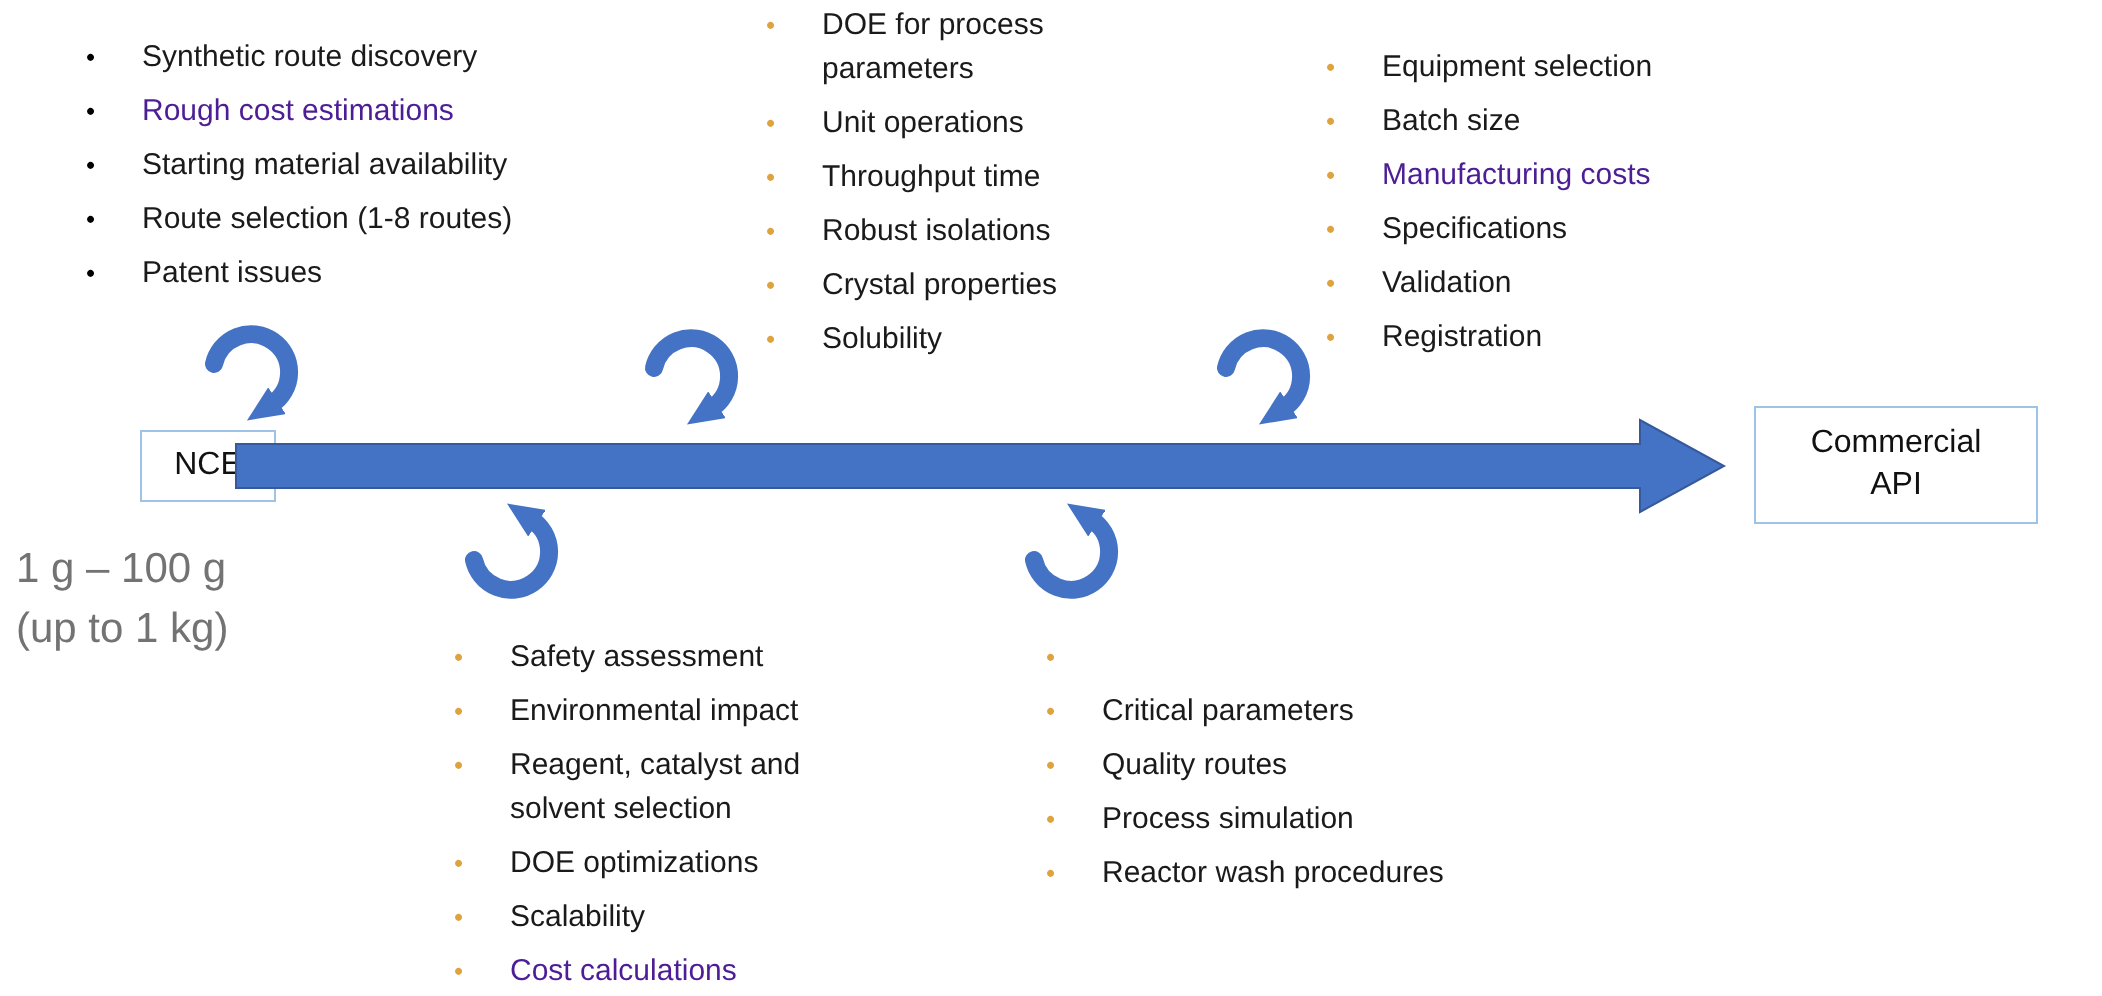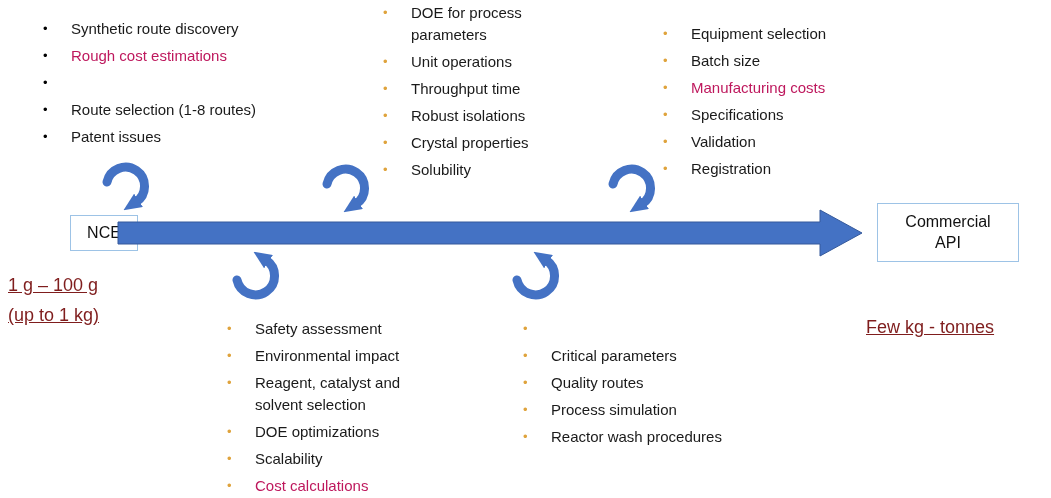--- a/index.html
+++ b/index.html
@@ -6,48 +6,49 @@
   .canvas{
     position:relative;width:1051px;height:498px;background:#ffffff;
     font-family:"Liberation Sans",sans-serif;color:#1a1a1a;overflow:hidden;
   }
   .list{position:absolute;font-size:15px;}
   .li{display:flex;align-items:flex-start;margin-bottom:5px;}
   .li .bullet{flex:0 0 28px;font-size:13px;line-height:22px;padding-left:5px;}
   .li .txt{line-height:22px;}
   .b-black{color:#000000;}
   .b-orange{color:#DFA33C;}
-  .green{color:#be185d;}
+  .green{color:#4c1d95;}
   .w150{max-width:150px;}
   .w175{max-width:175px;}
   .node-box{
     position:absolute;border:1.6px solid #9DC3E6;background:#fff;
     display:flex;align-items:center;justify-content:center;
     text-align:center;font-size:16px;line-height:1.3;color:#111;
   }
   .node-box .inner{width:100px;}
-  .scale{position:absolute;font-size:18px;line-height:30px;color:#7f1d1d;text-decoration:underline;}
+  .scale{position:absolute;font-size:21px;line-height:30px;color:#737373;}
   .abs{position:absolute;}
 </style>
 </head>
 <body>
 
 <div class="canvas">
 
   <div class="list" style="left:38px;top:18px;width:280px;">
     <div class="li">
         <span class="bullet b-black">•</span>
         <span class="txt">Synthetic route discovery</span>
       </div>
     <div class="li">
         <span class="bullet b-black">•</span>
         <span class="txt green">Rough cost estimations</span>
       </div>
     <div class="li">
         <span class="bullet b-black">•</span>
+        <span class="txt">Starting material availability</span>
       </div>
     <div class="li">
         <span class="bullet b-black">•</span>
         <span class="txt">Route selection (1-8 routes)</span>
       </div>
     <div class="li">
         <span class="bullet b-black">•</span>
         <span class="txt">Patent issues</span>
       </div>
   </div>
@@ -157,21 +158,20 @@
           <path d="M0,0 L18,8 L0,16 Z" fill="#4472C4"></path>
         </marker>
       </defs>
     <path d="M 9,34 A 19,19 0 1 0 38,14" fill="none" stroke="#4472C4" stroke-width="9" stroke-linecap="round" marker-end="url(#m5)"></path>
   </svg>
 
   <div class="scale" style="left:8px;top:270px;">
     <div>1 g – 100 g</div>
     <div>(up to 1 kg)</div>
   </div>
-  <div class="scale" style="left:866px;top:312px;">Few kg - tonnes</div>
 
   <div class="list" style="left:222px;top:318px;width:230px;">
     <div class="li">
         <span class="bullet b-orange">•</span>
         <span class="txt w175">Safety assessment</span>
       </div>
     <div class="li">
         <span class="bullet b-orange">•</span>
         <span class="txt w175">Environmental impact</span>
       </div>

